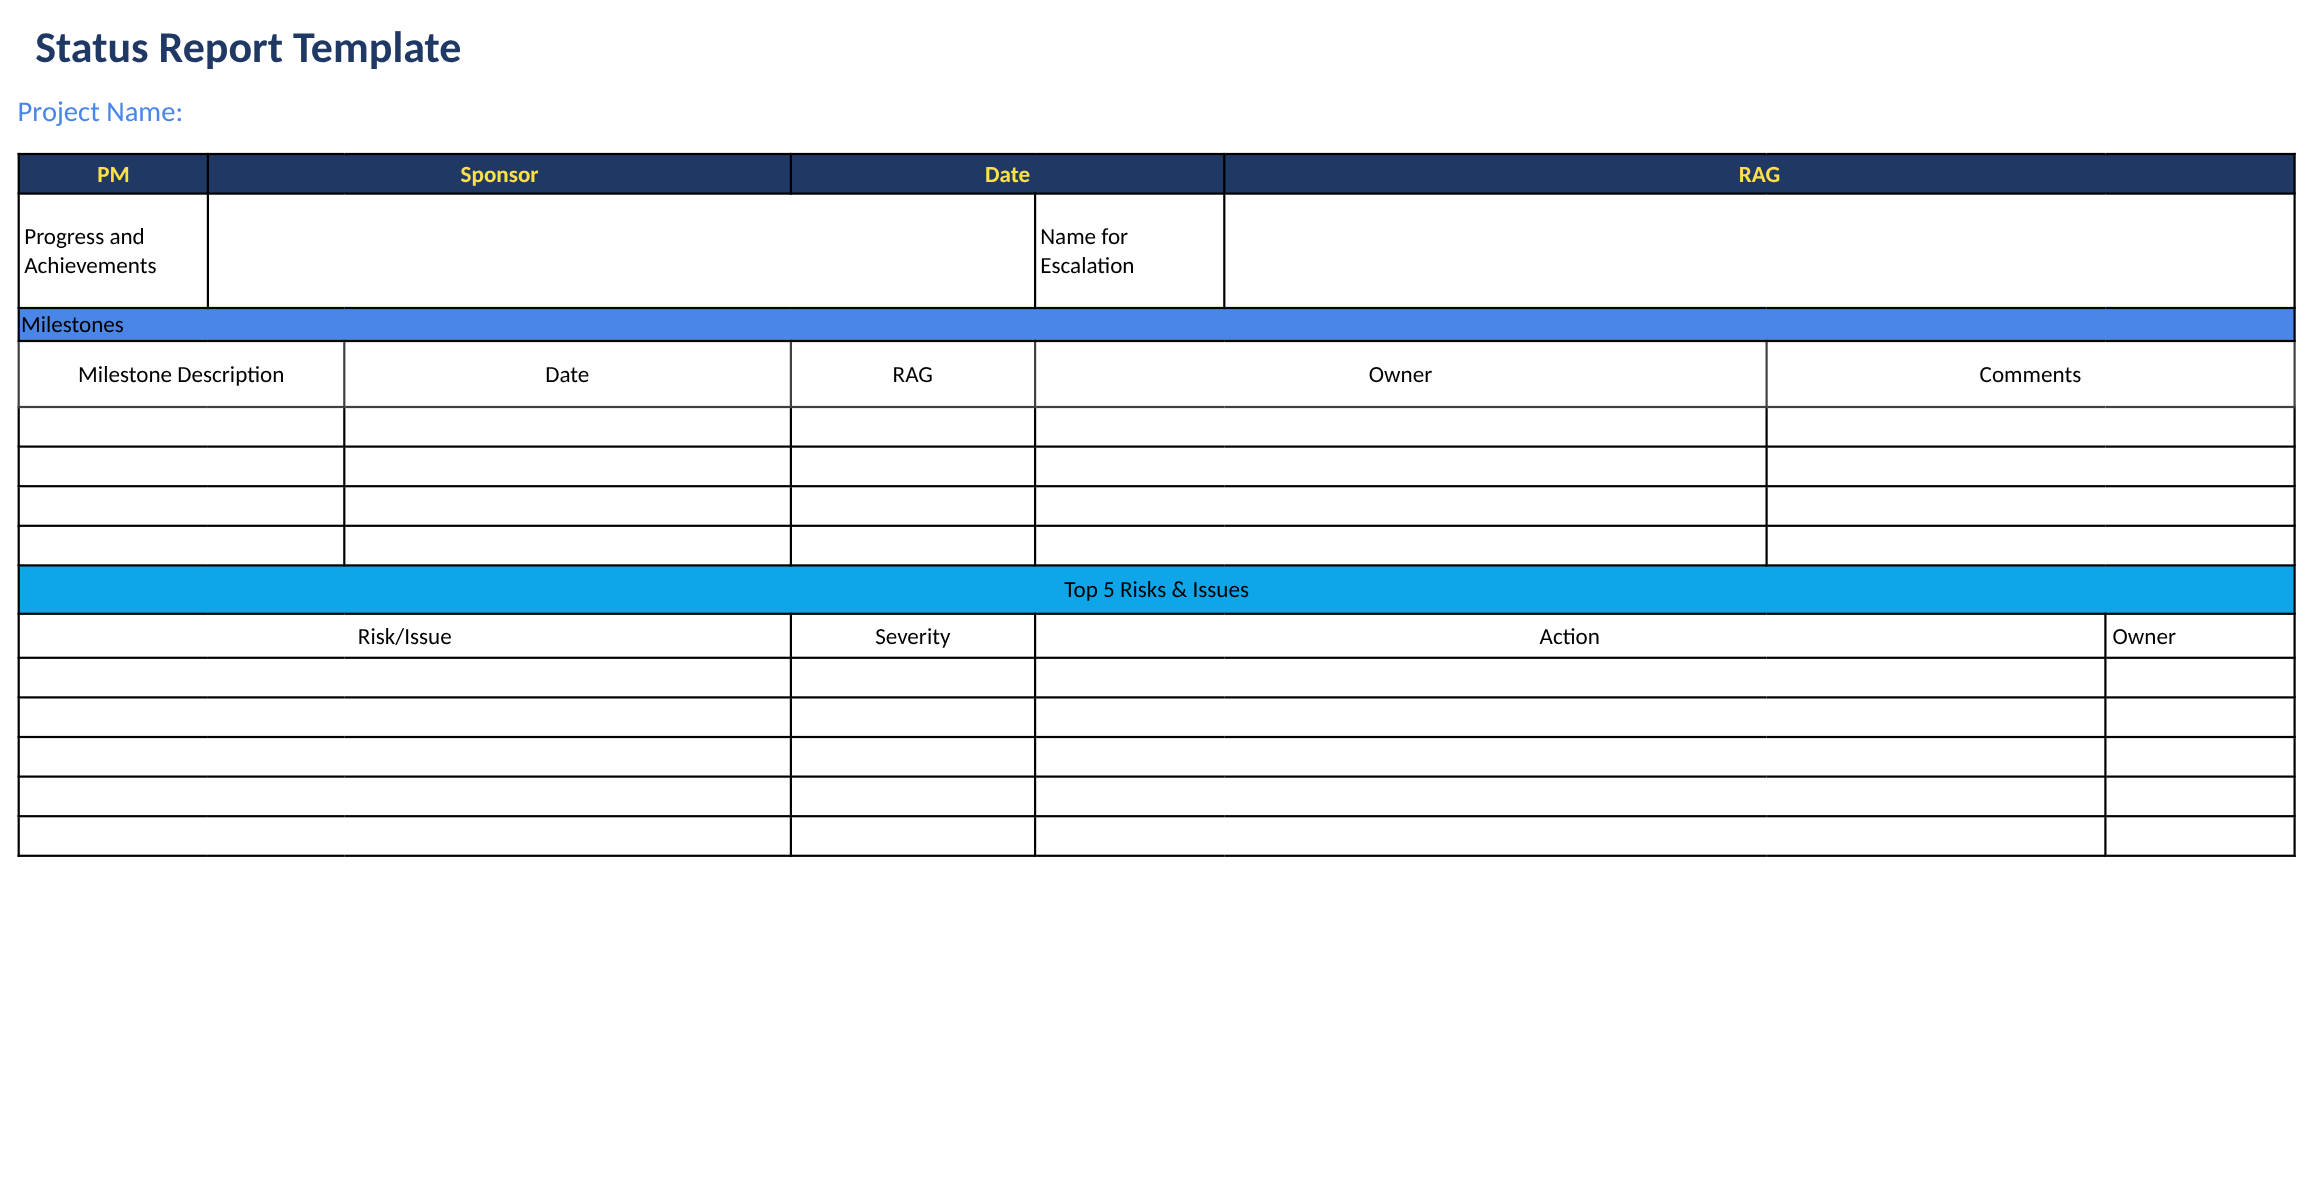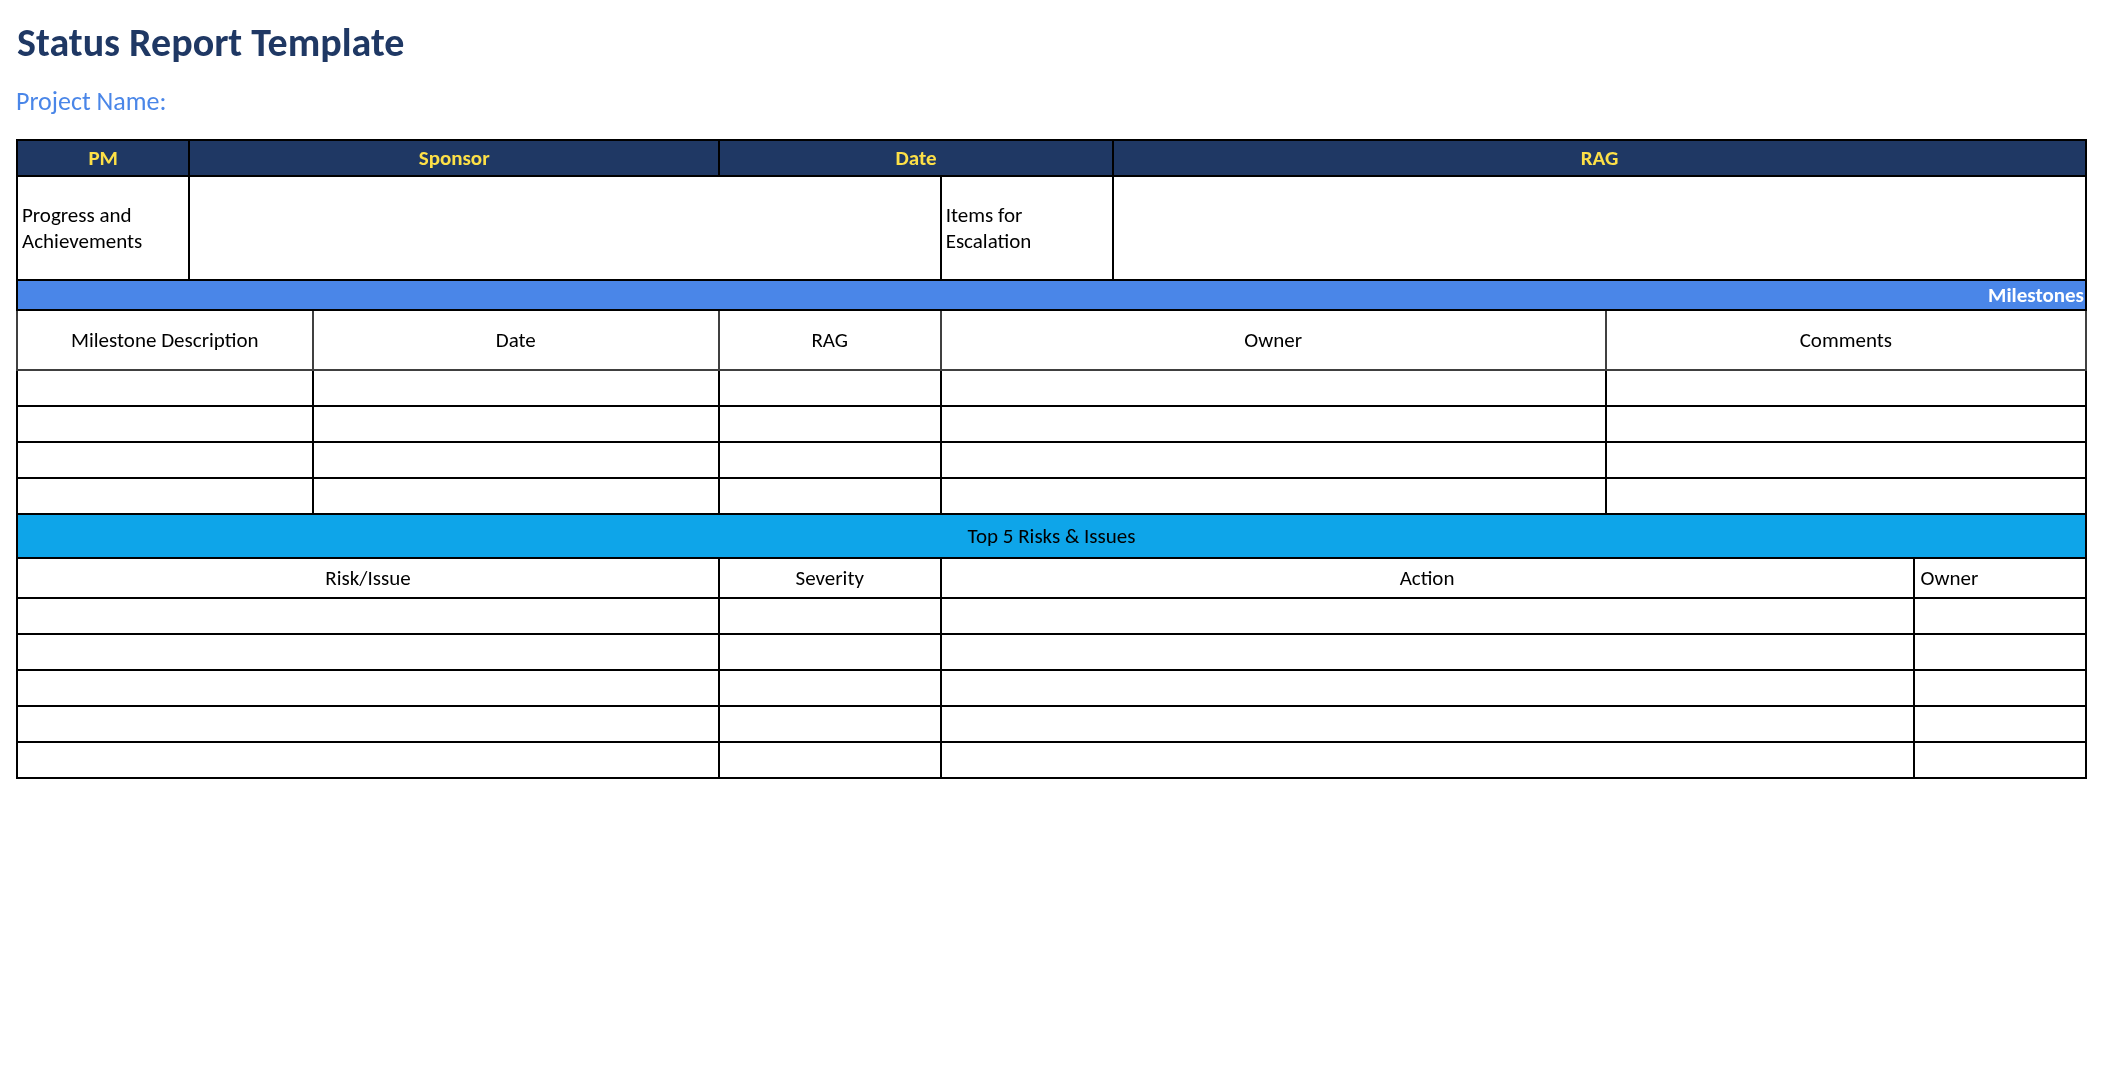--- a/index.html
+++ b/index.html
@@ -1,27 +1,27 @@
 <!DOCTYPE html>
 <html><head>
 <meta charset="utf-8">
 <style>
 html,body{margin:0;padding:0;background:#fff;font-family:"Calibri","Segoe UI",Arial,sans-serif;color:#000}
 .page{padding:18px 16px}
-h1.title{margin:0 0 6px 1px;font-size:40px;font-weight:700;color:#1f3864}
+h1.title{margin:0 0 6px 16px;font-size:40px;font-weight:700;color:#1f3864}
 h2.subtitle{margin:18px 0 22px 0;font-size:26px;font-weight:400;color:#4a86e8}
 table{border-collapse:collapse;width:100%;table-layout:fixed}
 td,th{font-size:21px;font-weight:400}
 
 .hdr{background:#1f3864;color:#fde047;text-align:center;font-weight:700;border:2px solid #000;height:32px;vertical-align:middle}
 .lbl{border:2px solid #000;text-align:left;vertical-align:middle;padding:8px 4px}
 .cell{border:2px solid #000;height:100px}
 .blank-sm{border:2px solid #000;height:32px}
 
-.mile-bar{background:#4a86e8;color:#ffffff;text-align:right;border:2px solid #000;height:24px;font-weight:700;vertical-align:middle}
+.mile-bar{background:#4a86e8;color:#000000;text-align:left;border:2px solid #000;height:24px;font-weight:400;vertical-align:middle}
 .mile-hdr{border:2px solid #404040;text-align:center;height:56px;vertical-align:middle}
 .risk-bar{background:#0ea5e9;text-align:center;border:2px solid #000;height:40px;vertical-align:middle}
 .budget{background:#c6d9f0;border:2px solid #000;height:30px;padding-left:6px;vertical-align:middle}
 .budget-blank{background:#c6d9f0;border:2px solid #000}
 .budget-ctr{background:#c6d9f0;border:2px solid #000;text-align:center;vertical-align:middle}
 .risk-hdr{border:2px solid #000;text-align:center;height:36px;vertical-align:middle}
 .risk-hdr-left{border:2px solid #000;text-align:left;padding-left:6px;height:36px;vertical-align:middle}
 </style>
 </head>
 <body>
@@ -46,21 +46,21 @@
         <tr>
 <td class="hdr">PM</td>
 <td class="hdr" colspan="2">Sponsor</td>
 <td class="hdr" colspan="2">Date</td>
 <td class="hdr" colspan="3">RAG</td>
 </tr>
 
 <tr>
 <td class="lbl">Progress and Achievements</td>
 <td class="cell" colspan="3"></td>
-<td class="lbl">Items for Escalation</td>
+<td class="lbl">Name for Escalation</td>
 <td class="cell" colspan="3"></td>
 </tr>
 
 <tr>
           <td class="mile-bar" colspan="8">Milestones</td>
         </tr>
 
 <tr>
 <td class="mile-hdr" colspan="2">Milestone Description</td>
 <td class="mile-hdr">Date</td>

